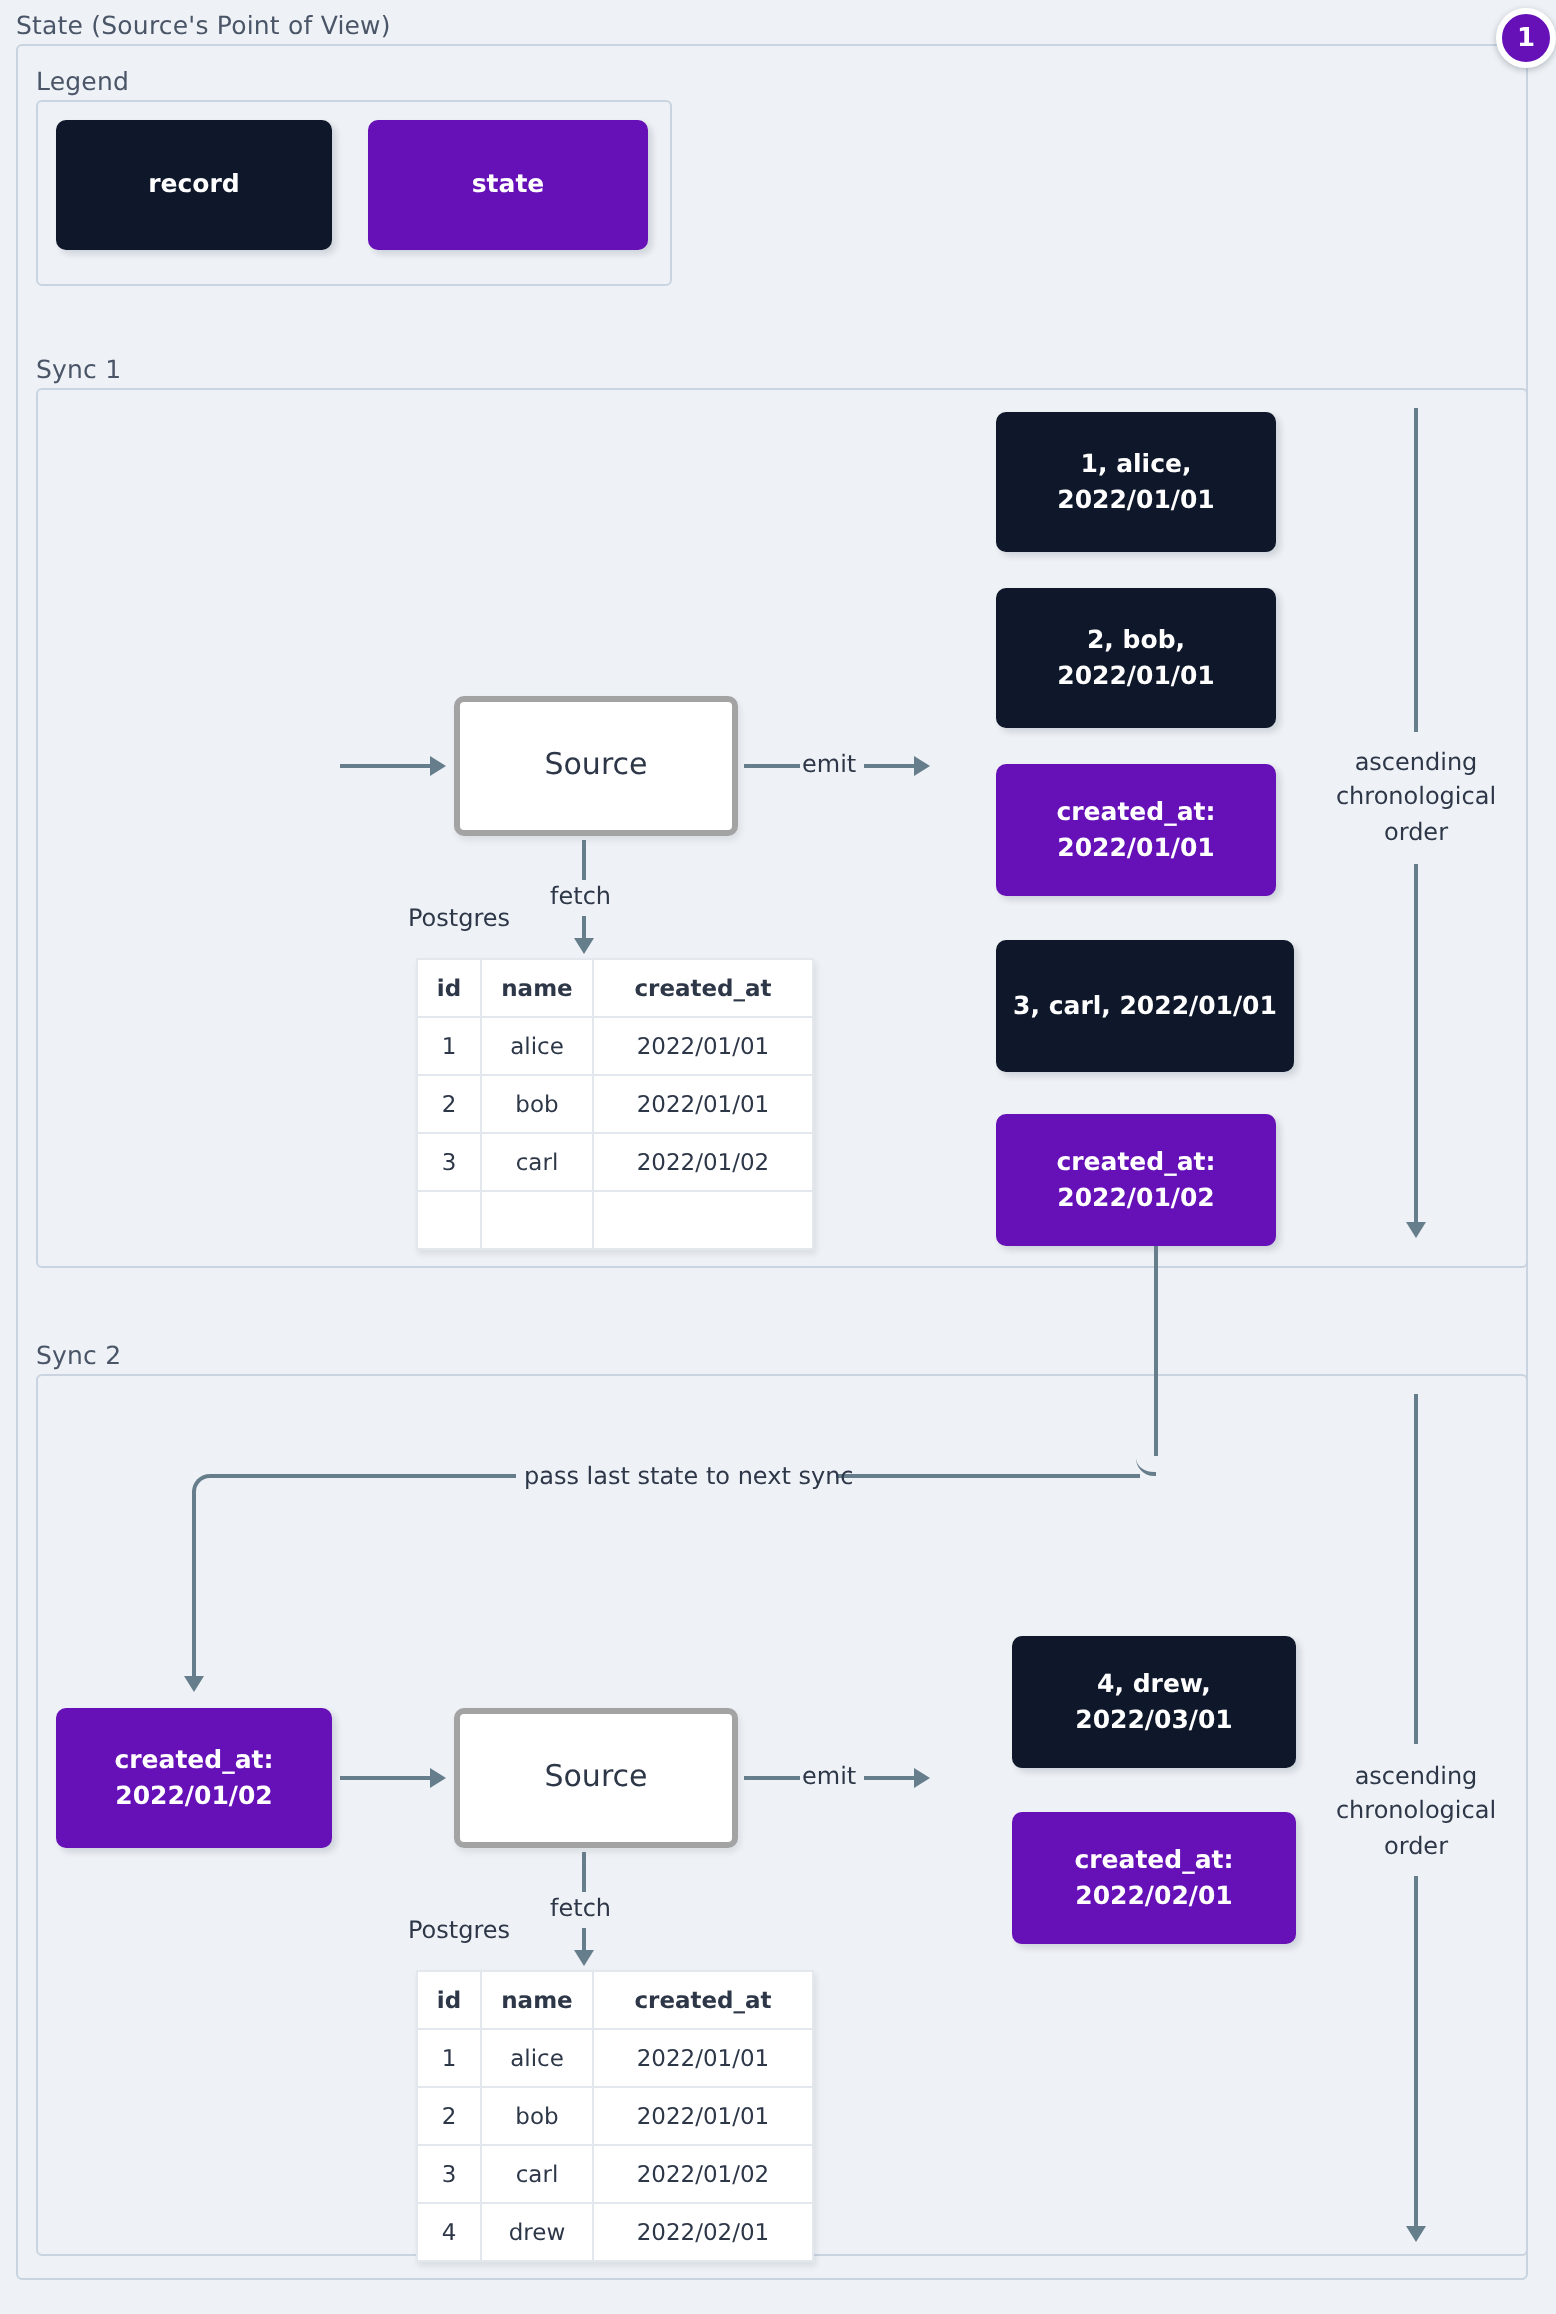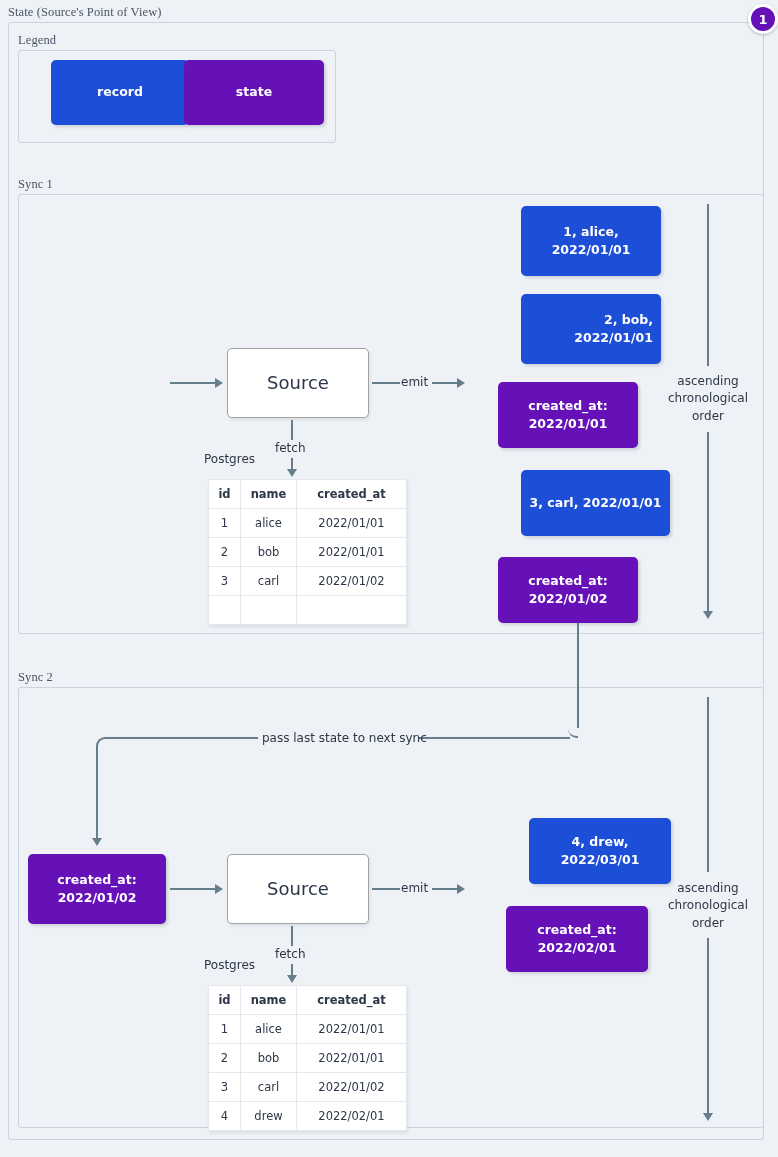--- a/index.html
+++ b/index.html
@@ -16,21 +16,20 @@
     overflow: hidden;
   }
 
   
   .group-title {
     position: absolute;
     font-size: 12.5px;
     color: #4a5568;
     letter-spacing: .1px;
     white-space: nowrap;
-    font-family: Liberation Serif, serif;
   }
   .group-box {
     position: absolute;
     border: 1px solid #c9d4e0;
     border-radius: 3px;
     background: transparent;
   }
 
   
   .node {
@@ -40,28 +39,28 @@
     justify-content: center;
     text-align: center;
     border-radius: 5px;
     font-size: 12.5px;
     font-weight: bold;
     line-height: 1.45;
     color: #ffffff;
     box-shadow: 2px 2px 3px rgba(40,55,80,.16);
     padding: 4px 8px;
   }
-  .node.record { background: #1d4ed8; margin-left: 23px; }
+  .node.record { background: #0f172a; }
   .node.state  { background: #6610b8; }
   .node.plain {
     background: #ffffff;
     color: #2d3748;
     font-weight: normal;
-    font-size: 18px;
-    border: 1px solid #a3a3a3;
+    font-size: 15px;
+    border: 3px solid #a3a3a3;
     box-shadow: 1px 2px 3px rgba(40,55,80,.10);
   }
 
   
   .label {
     position: absolute;
     font-size: 12px;
     color: #2d3748;
     white-space: nowrap;
   }
@@ -196,21 +195,21 @@
       </tr>
     </tbody>
   </table>
 
   <div class="hline" style="left:372px; top:382px; width:28px;"></div>
   <div class="label" style="left:401px; top:375px;">emit</div>
   <div class="hline" style="left:432px; top:382px; width:26px;"></div>
   <div class="arrow-right" style="left:457px; top:378px;"></div>
 
   <div class="node record" style="left:498px; top:206px; width:140px; height:70px;">1, alice, 2022/01/01</div>
-  <div class="node record" style="left:498px; top:294px; width:140px; height:70px;text-align:right;">2, bob, 2022/01/01</div>
+  <div class="node record" style="left:498px; top:294px; width:140px; height:70px;">2, bob, 2022/01/01</div>
   <div class="node state" style="left:498px; top:382px; width:140px; height:66px;">
     <div>
       <div>created_at:</div>
       <div>2022/01/01</div>
     </div>
   </div>
   <div class="node record" style="left:498px; top:470px; width:149px; height:66px;">3, carl, 2022/01/01</div>
   <div class="node state" style="left:498px; top:557px; width:140px; height:66px;">
     <div>
       <div>created_at:</div>

